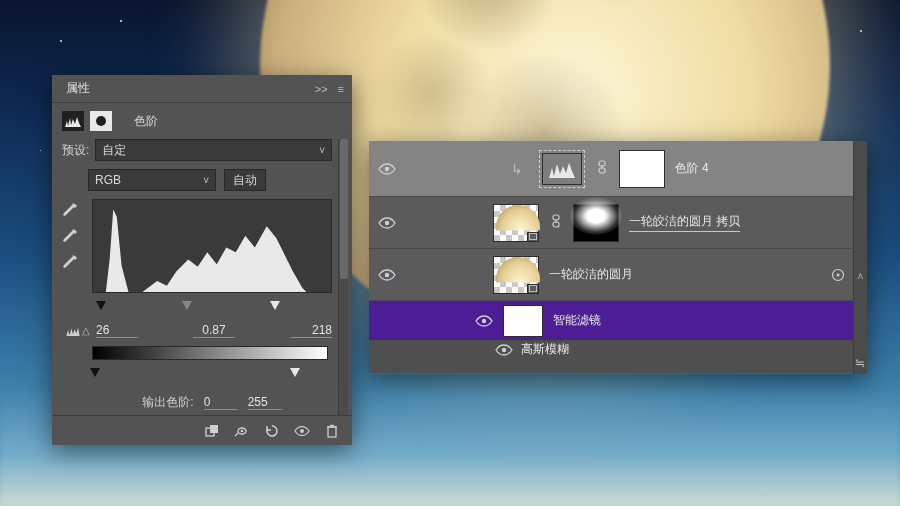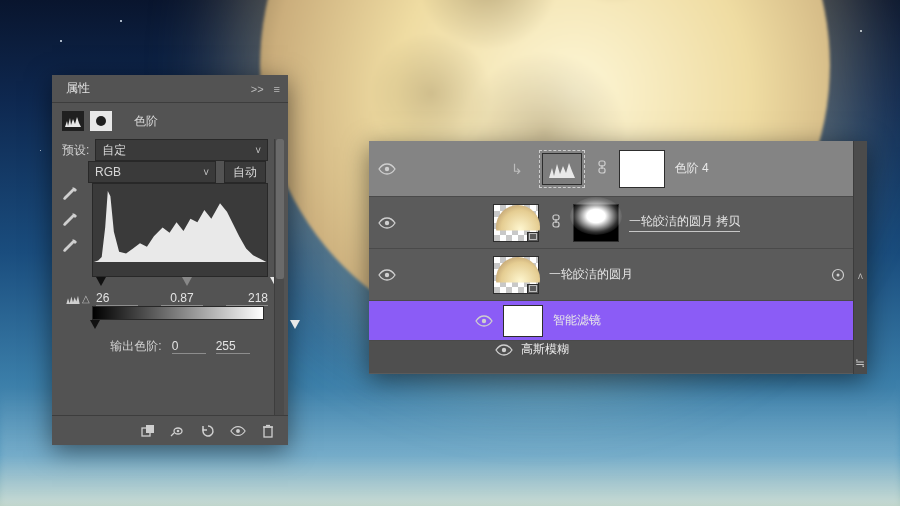--- a/index.html
+++ b/index.html
@@ -22,35 +22,35 @@
   }
   .stars { position:absolute; inset:0; }
   .star { position:absolute; width:2px; height:2px; background:#dfeaf6; border-radius:50%; }
   .clouds { position:absolute; bottom:0; left:0; right:0; height:120px;
     background: linear-gradient(to bottom, rgba(255,255,255,0) 0%, rgba(255,255,255,0.15) 50%, rgba(255,255,255,0.25) 100%);
     filter: blur(3px);
   }
 
   
   .panel {
-    position:absolute; left:52px; top:75px; width:236px; height:370px;
+    position:absolute; left:52px; top:75px; width:300px; height:370px;
     background:#535353; color:#d7d7d7; font-size:12px;
     box-shadow: 0 6px 24px rgba(0,0,0,0.5);
     display:flex; flex-direction:column;
   }
   .panel-header { display:flex; align-items:center; height:28px; padding:0 8px; background:#535353; border-bottom:1px solid #3d3d3d;}
   .panel-tab { color:#e4e4e4; font-size:12px; padding:4px 6px; }
   .panel-actions { margin-left:auto; display:flex; gap:10px; color:#bcbcbc; font-size:11px;}
   .panel-actions span { cursor:pointer; }
   .panel-body { display:flex; gap:6px; padding:8px 10px 4px 10px;}
   .adj-icons { display:flex; gap:6px; align-items:center; }
   .adj-icon-box { width:22px; height:20px; background:#202020; display:flex; align-items:center; justify-content:center; }
   .adj-label { color:#d7d7d7; margin-left:16px; align-self:center;}
   .panel-content { flex:1; display:flex; padding:4px 4px 0 10px; gap:4px; }
-  .content-main { flex:1; display:flex; flex-direction:column; }
+  .content-main { flex:1; display:flex; flex-direction:column; gap:8px;}
   .scroll-gutter { width:10px; background:#4b4b4b; border-left:1px solid #3d3d3d; position:relative; margin-left:2px;}
   .scroll-thumb { position:absolute; left:1px; top:0; width:8px; height:140px; background:#6a6a6a; border-radius:2px;}
   .row { display:flex; align-items:center; gap:6px; }
   .label { color:#d0d0d0; font-size:12px; }
   .select {
     background:#3a3a3a; border:1px solid #282828; color:#d7d7d7; height:22px;
     display:flex; align-items:center; padding:0 6px; position:relative; font-size:12px;
   }
   .select .caret { margin-left:auto; color:#c6c6c6; font-size:10px;}
   .preset-sel { flex:1; }
@@ -105,21 +105,21 @@
   }
   .mask-thumb { background:#000; }
   .mask-glow { position:absolute; left:50%; top:-8px; transform:translateX(-50%); width:52px; height:38px; border-radius:50%;
     background: radial-gradient(ellipse at center, #fff 0%, #fff 25%, rgba(255,255,255,0.2) 60%, transparent 75%);
   }
   .link-icon { color:#c9c9c9; font-size:12px; padding:0 2px;}
   .layer-name { color:#e8e8e8; }
   .layer-name.tight { border-bottom:1px solid #c7c7c7; padding-bottom:1px;}
   .dotted-group { border:1px dashed #cfcfcf; padding:2px; display:flex; align-items:center;}
   .indent-arrow { color:#bcbcbc; padding:0 6px; font-size:14px;}
-  .sublayer { height:40px; background:#8b5cf6;}
+  .sublayer { height:40px; background:#4c1d95;}
   .filter-row { height:32px; background:#4f4f4f; display:flex; align-items:flex-start;}
   .filter-status { margin-left:auto; display:flex; align-items:center; gap:6px; padding-right:8px; color:#c9c9c9;}
   .gutter-r { width:14px; display:flex; flex-direction:column; background:#4b4b4b; border-left:1px solid #3c3c3c;}
   .layers-wrap { display:flex; flex:1;}
   .layers-col { flex:1; display:flex; flex-direction:column;}
   .gutter-caret { text-align:center; color:#bcbcbc; font-size:10px; padding-top:130px;}
   .menu-strip { position:absolute; right:2px; bottom:4px; color:#c9c9c9; font-size:12px;}
 
   
   .levels-mini { display:inline-block; }

